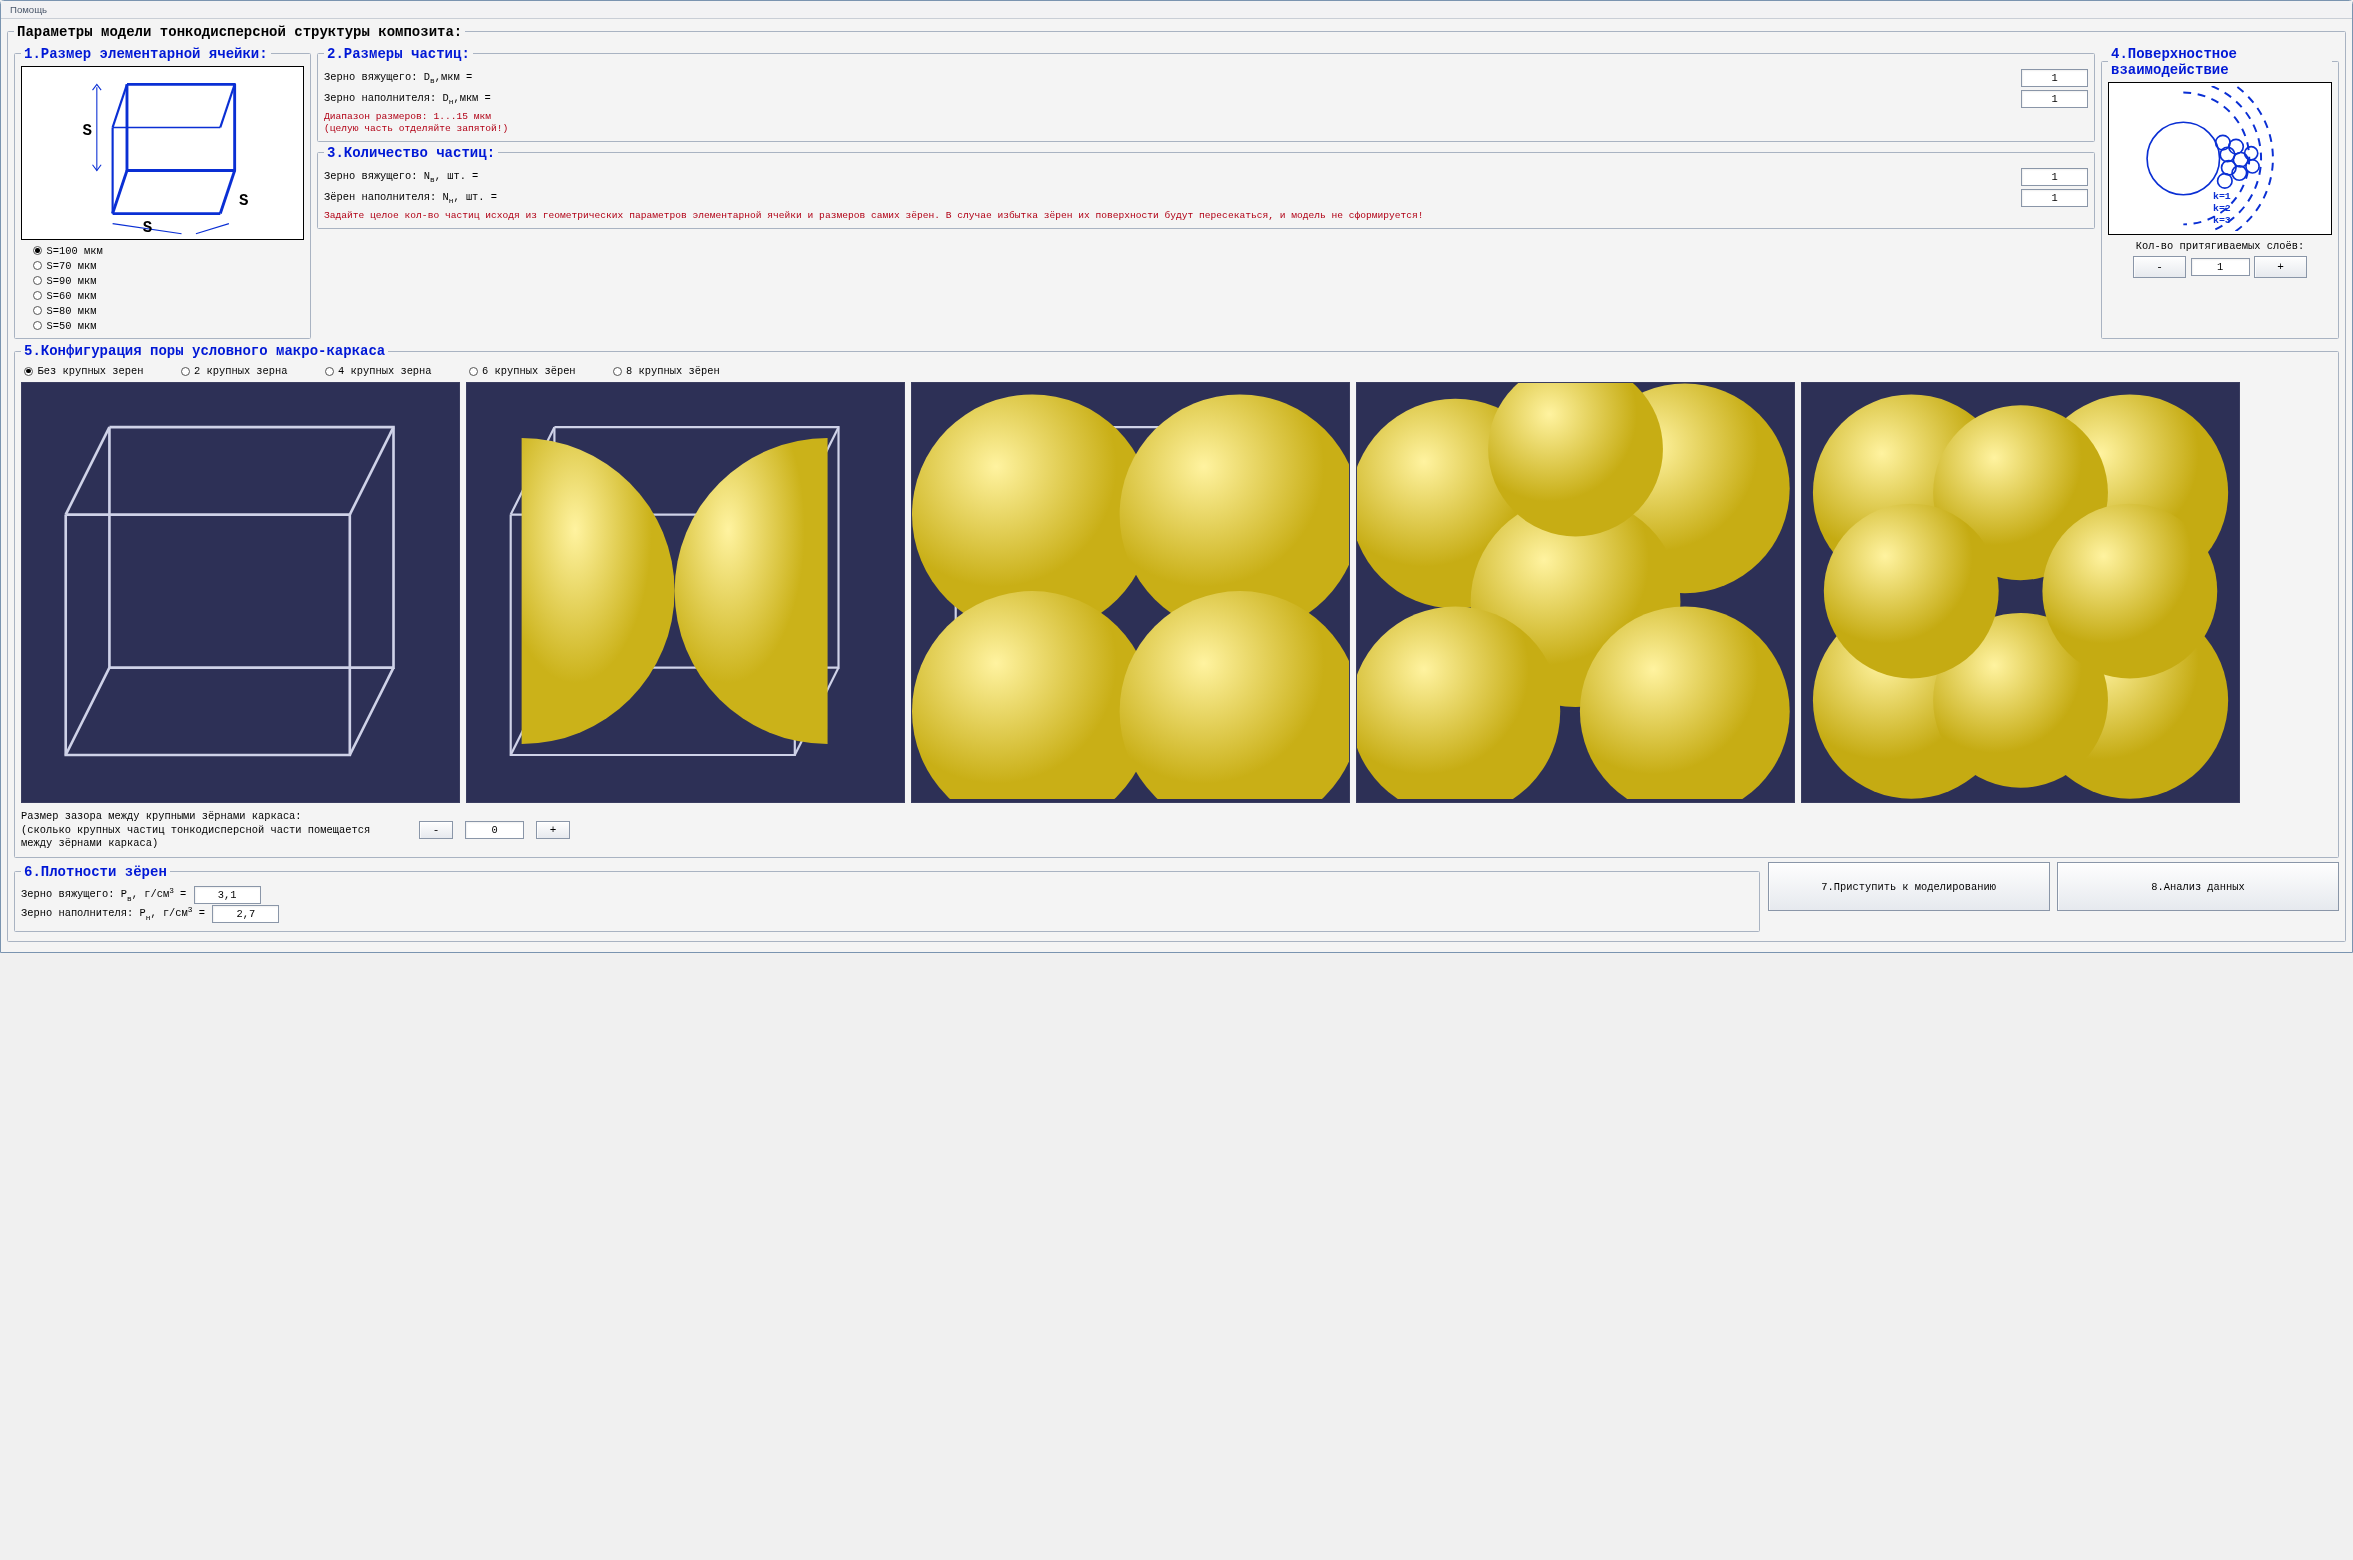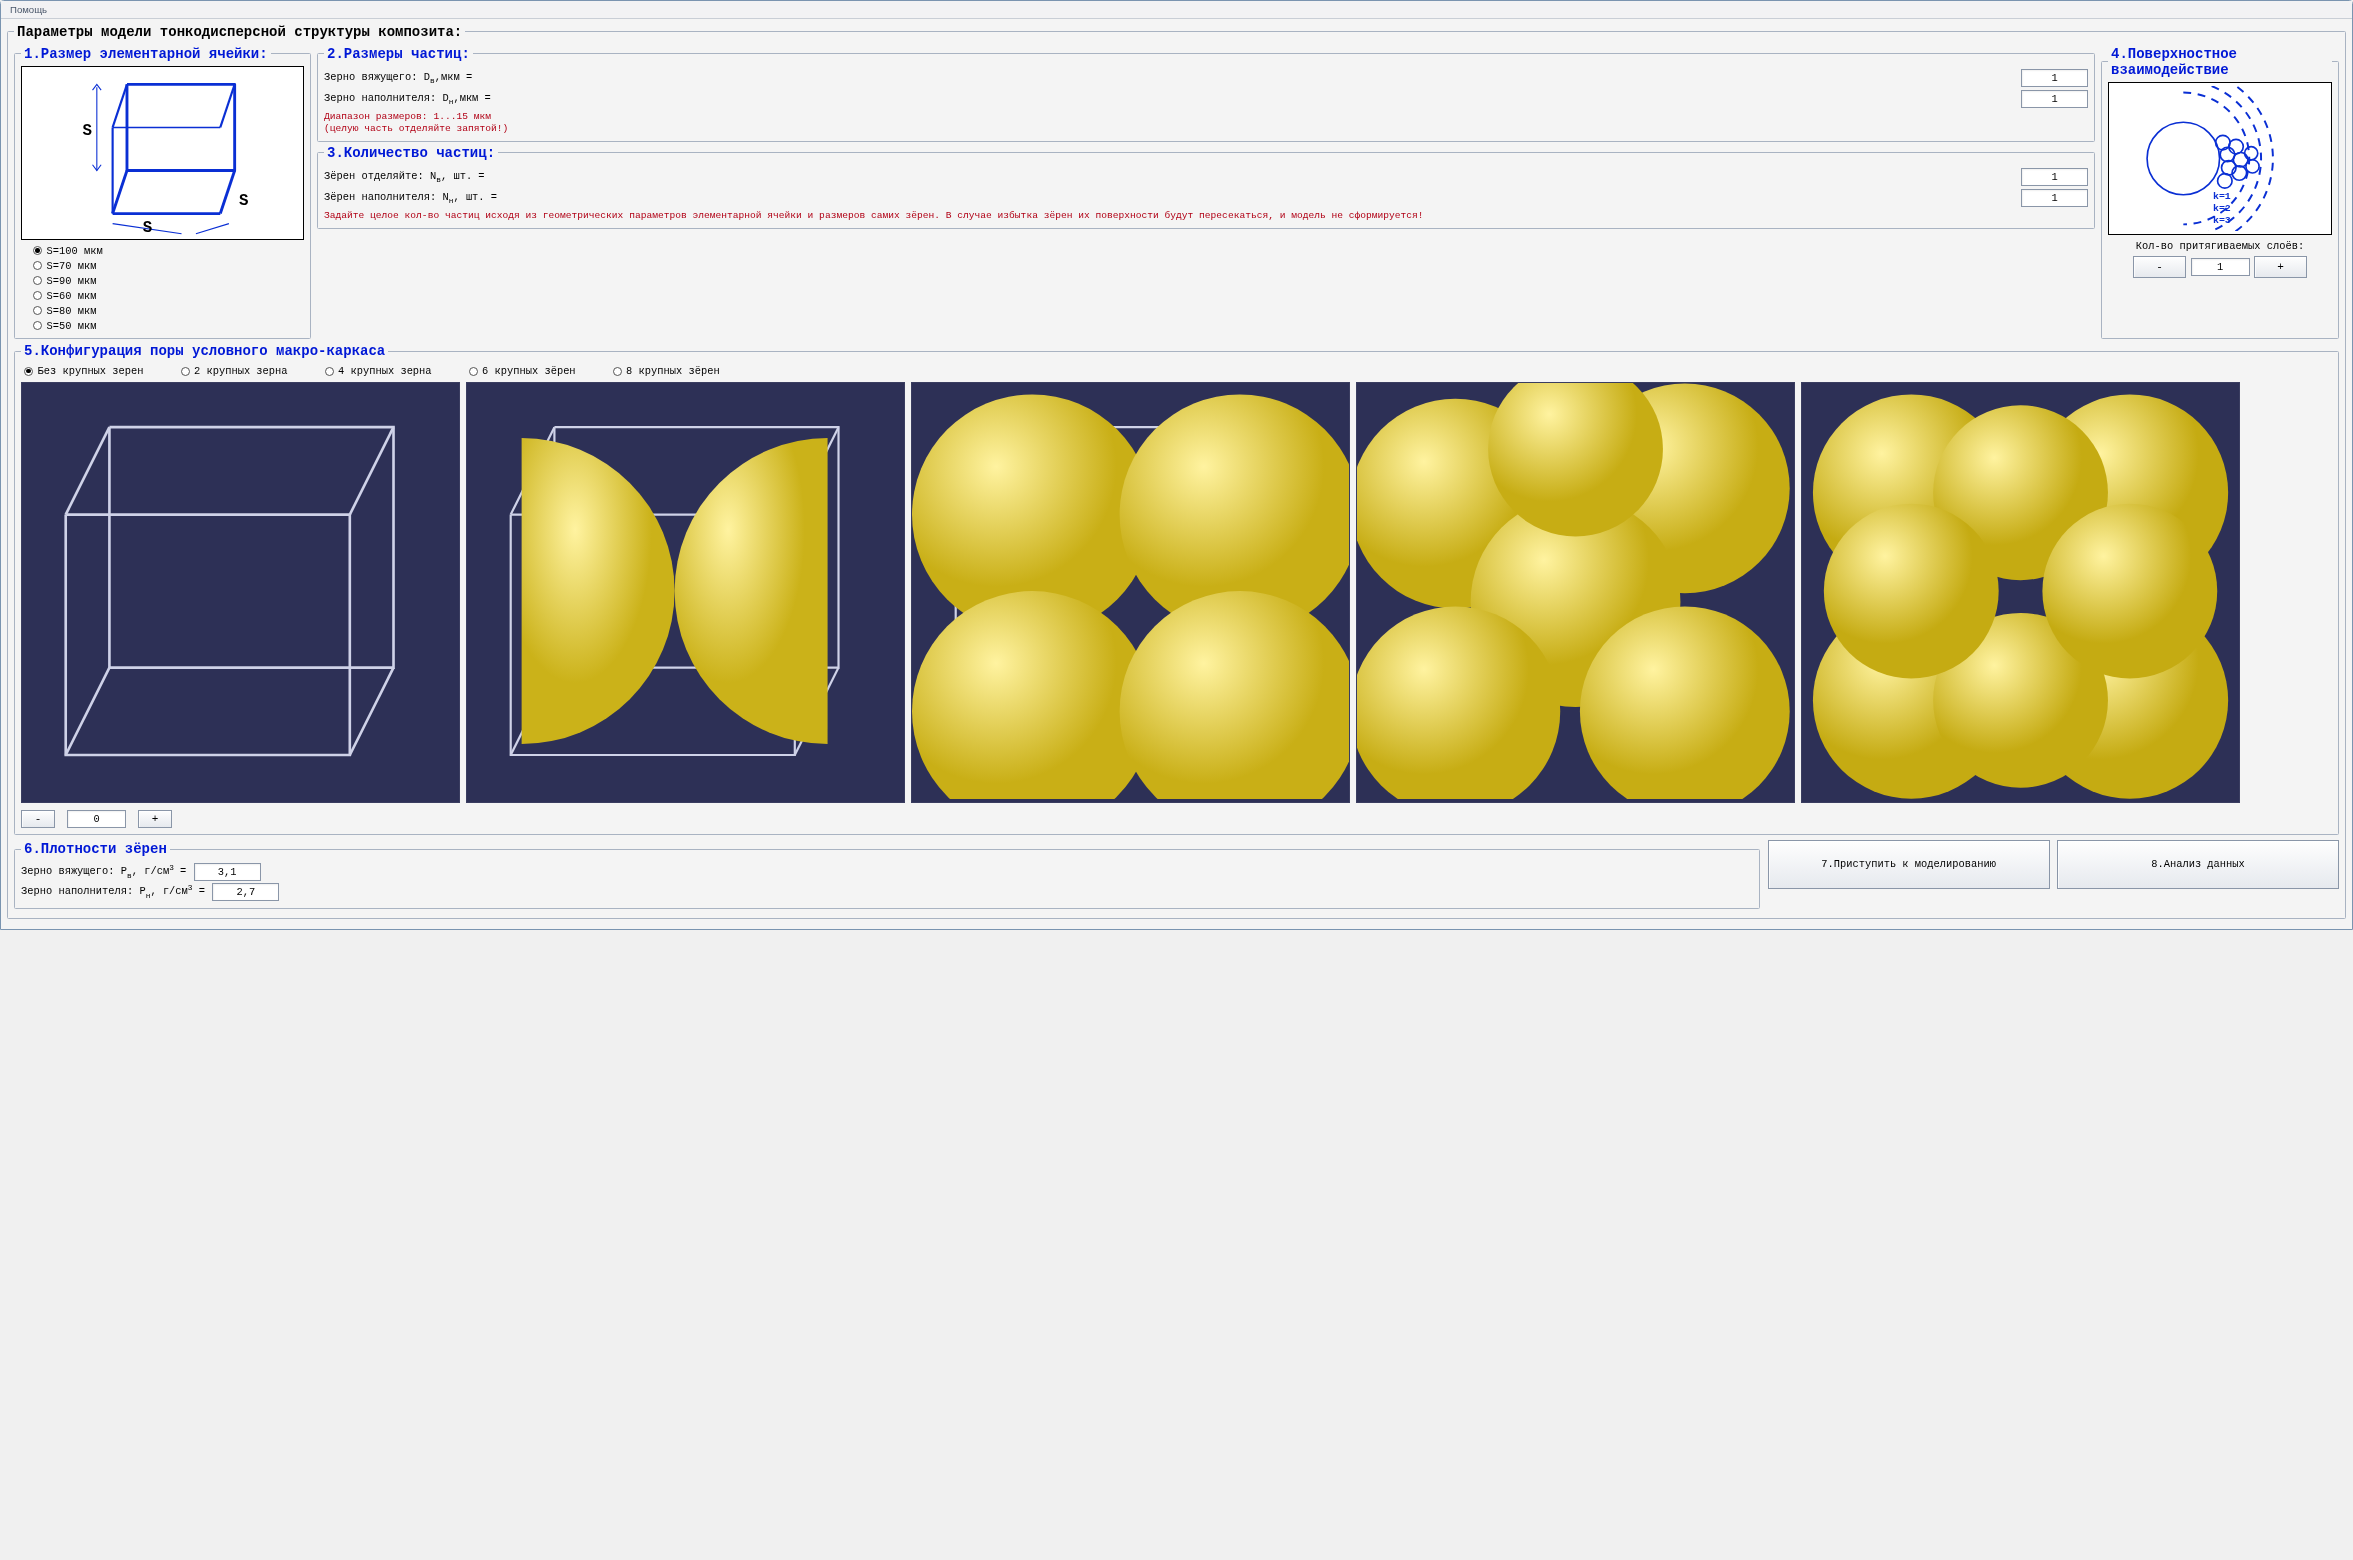--- a/index.html
+++ b/index.html
@@ -282,21 +282,21 @@
               <span class="lbl"><span>Зерно наполнителя: D</span><sub>н</sub><span>,мкм =</span></span>
               <input class="num-input" value="1" style="">
             </div>
             <div class="warn" style="white-space:pre-line">Диапазон размеров: 1...15 мкм
 (целую часть отделяйте запятой!)</div>
           </fieldset>
 
           <fieldset>
             <legend class="legend-blue">3.Количество частиц:</legend>
             <div class="field-row">
-              <span class="lbl"><span>Зёрен отделяйте: N</span><sub>в</sub><span>, шт. =</span></span>
+              <span class="lbl"><span>Зерно вяжущего: N</span><sub>в</sub><span>, шт. =</span></span>
               <input class="num-input" value="1" style="">
             </div>
             <div class="field-row">
               <span class="lbl"><span>Зёрен наполнителя: N</span><sub>н</sub><span>, шт. =</span></span>
               <input class="num-input" value="1" style="">
             </div>
             <div class="warn">Задайте целое кол-во частиц исходя из геометрических параметров элементарной ячейки и размеров самих зёрен. В случае избытка зёрен их поверхности будут пересекаться, и модель не сформируется!</div>
           </fieldset>
         </div>
 
@@ -444,20 +444,24 @@
                 <circle cx="150" cy="145" r="45" fill="url(#g4)"></circle>
               <circle cx="100" cy="50" r="40" fill="url(#g4)"></circle>
                 <circle cx="100" cy="145" r="40" fill="url(#g4)"></circle>
               <circle cx="50" cy="95" r="40" fill="url(#g4)"></circle>
                 <circle cx="150" cy="95" r="40" fill="url(#g4)"></circle>
             </svg>
           </div>
         </div>
 
         <div class="sec5-gap">
+          <div class="text">
+            <span>Размер зазора между крупными зёрнами каркаса:</span><br>
+            <span>(сколько крупных частиц тонкодисперсной части помещается между зёрнами каркаса)</span>
+          </div>
           <button class="btn small">-</button>
           <input class="num-input" style="width: 59px;" value="0">
           <button class="btn small">+</button>
         </div>
       </fieldset>
 
       <div class="bottom-row">
         <fieldset>
           <legend class="legend-blue">6.Плотности зёрен</legend>
           <div class="dens-row">

